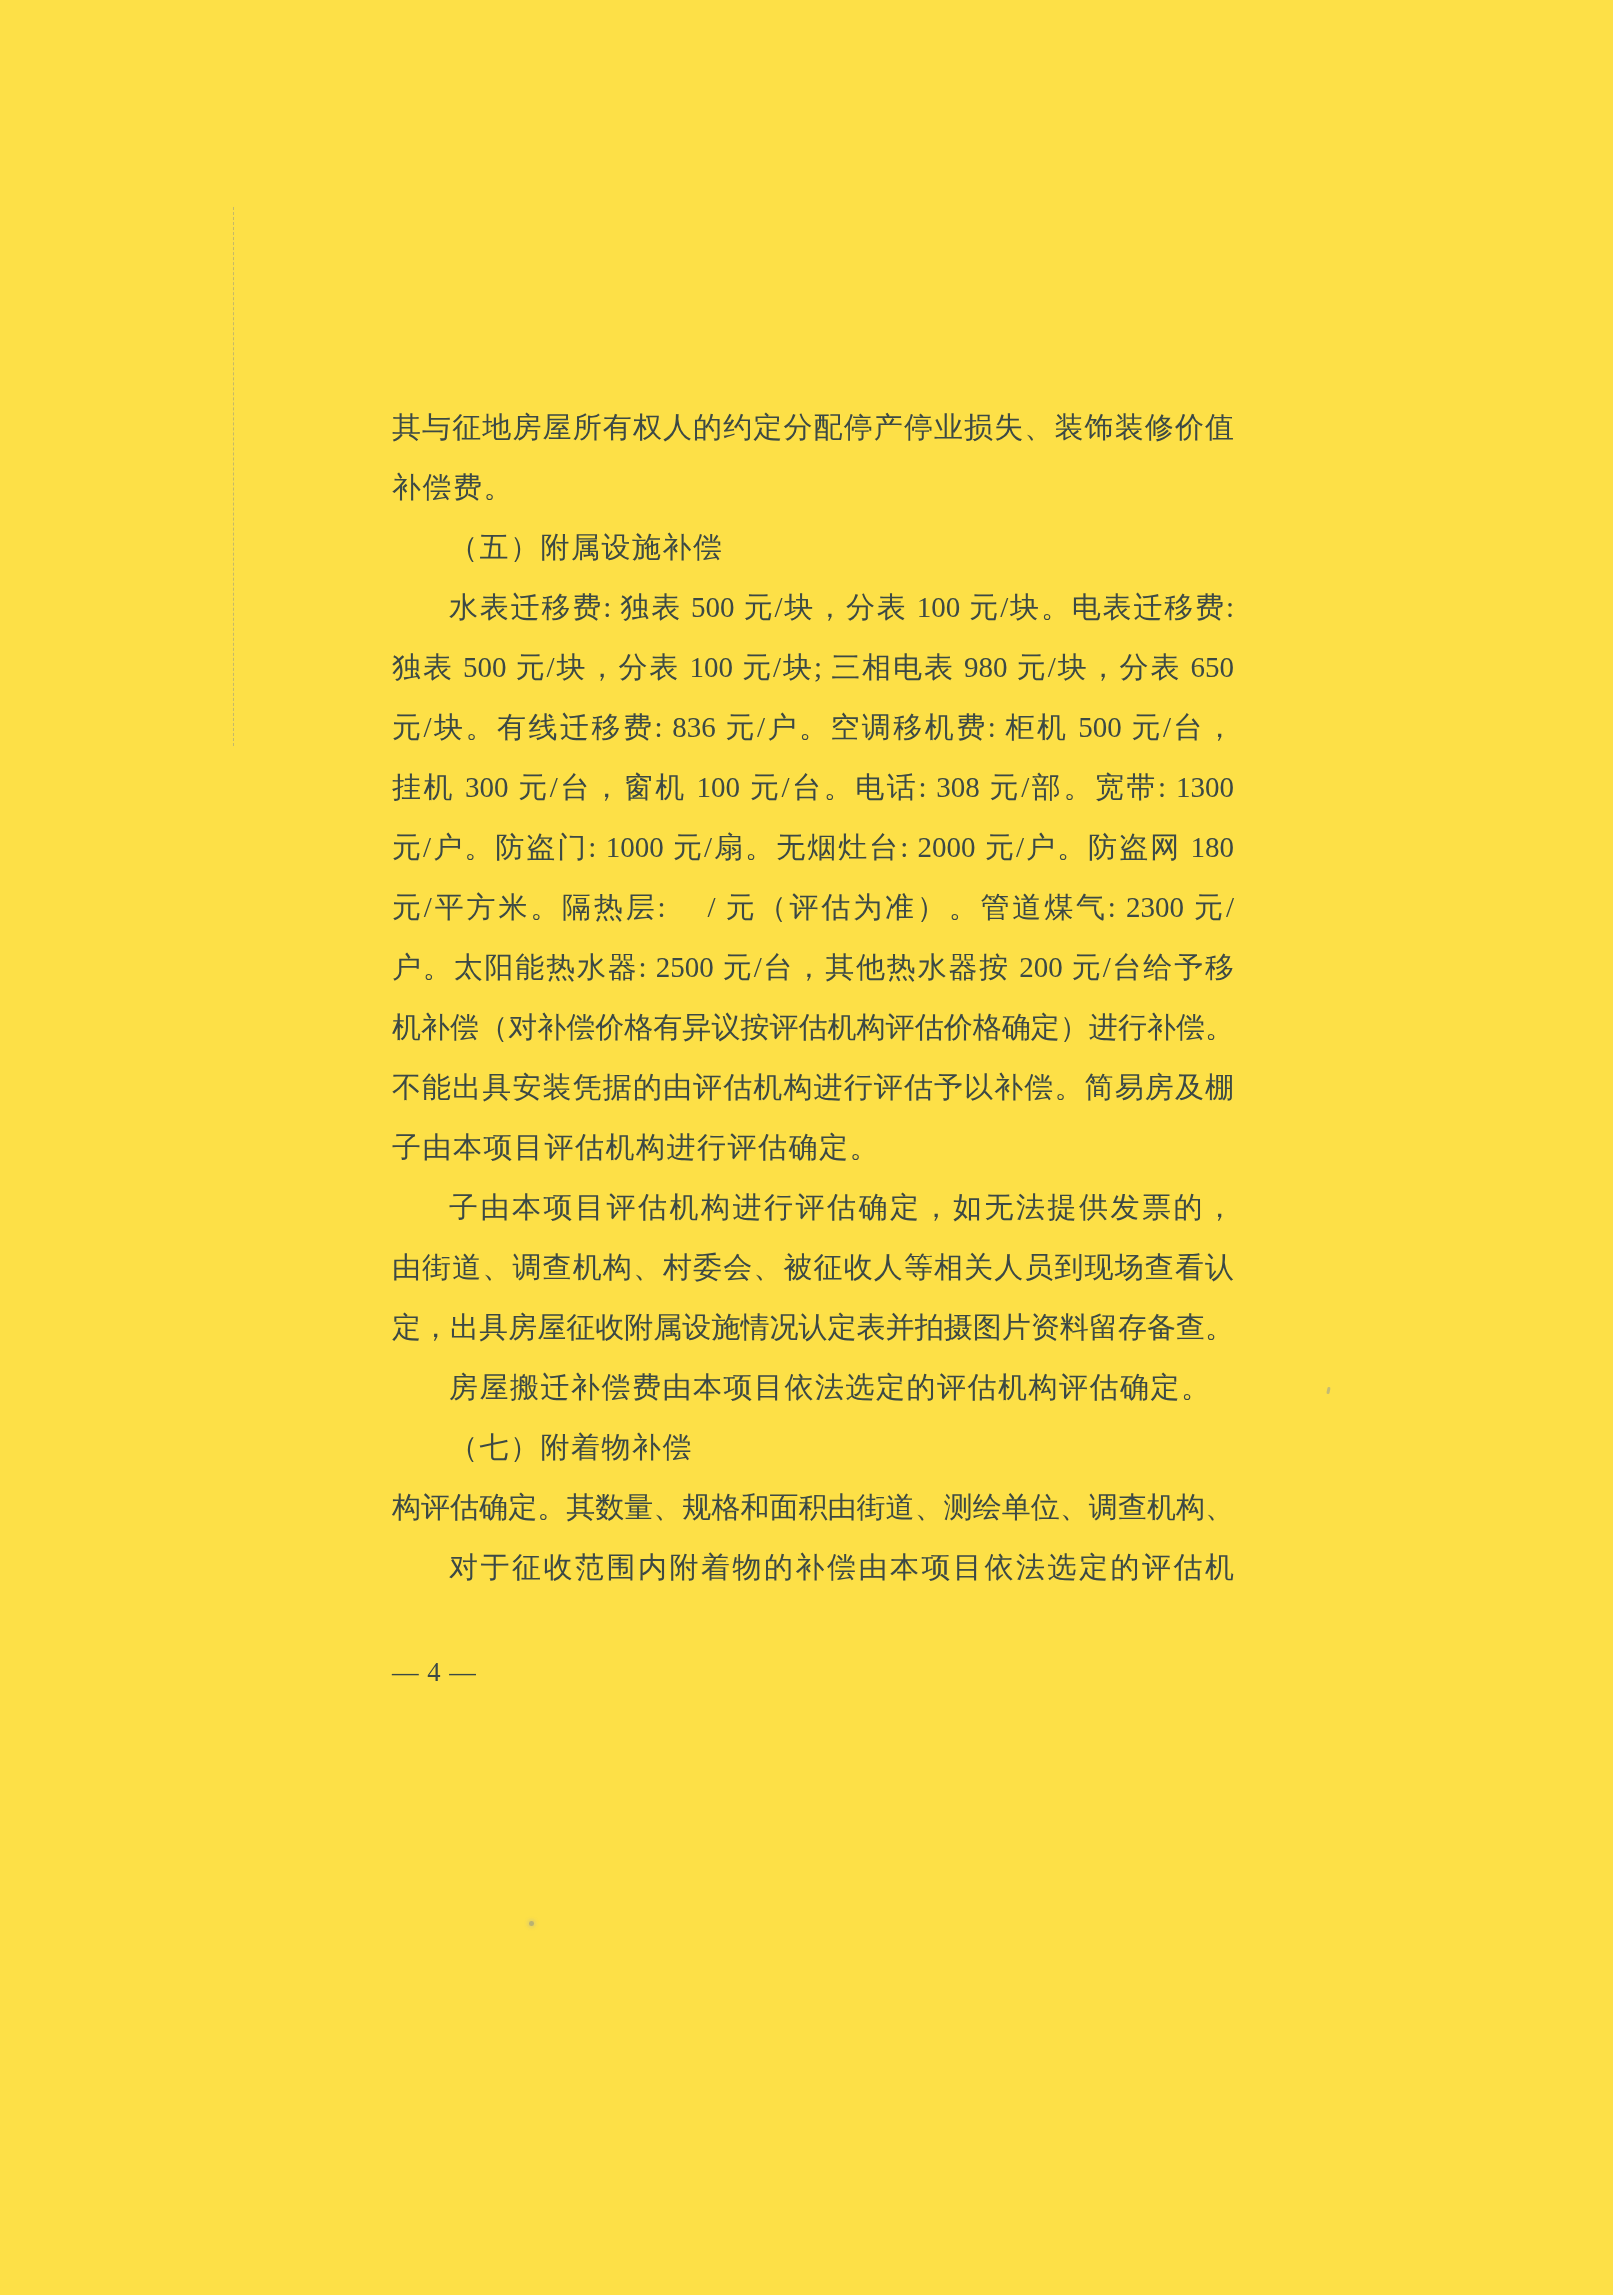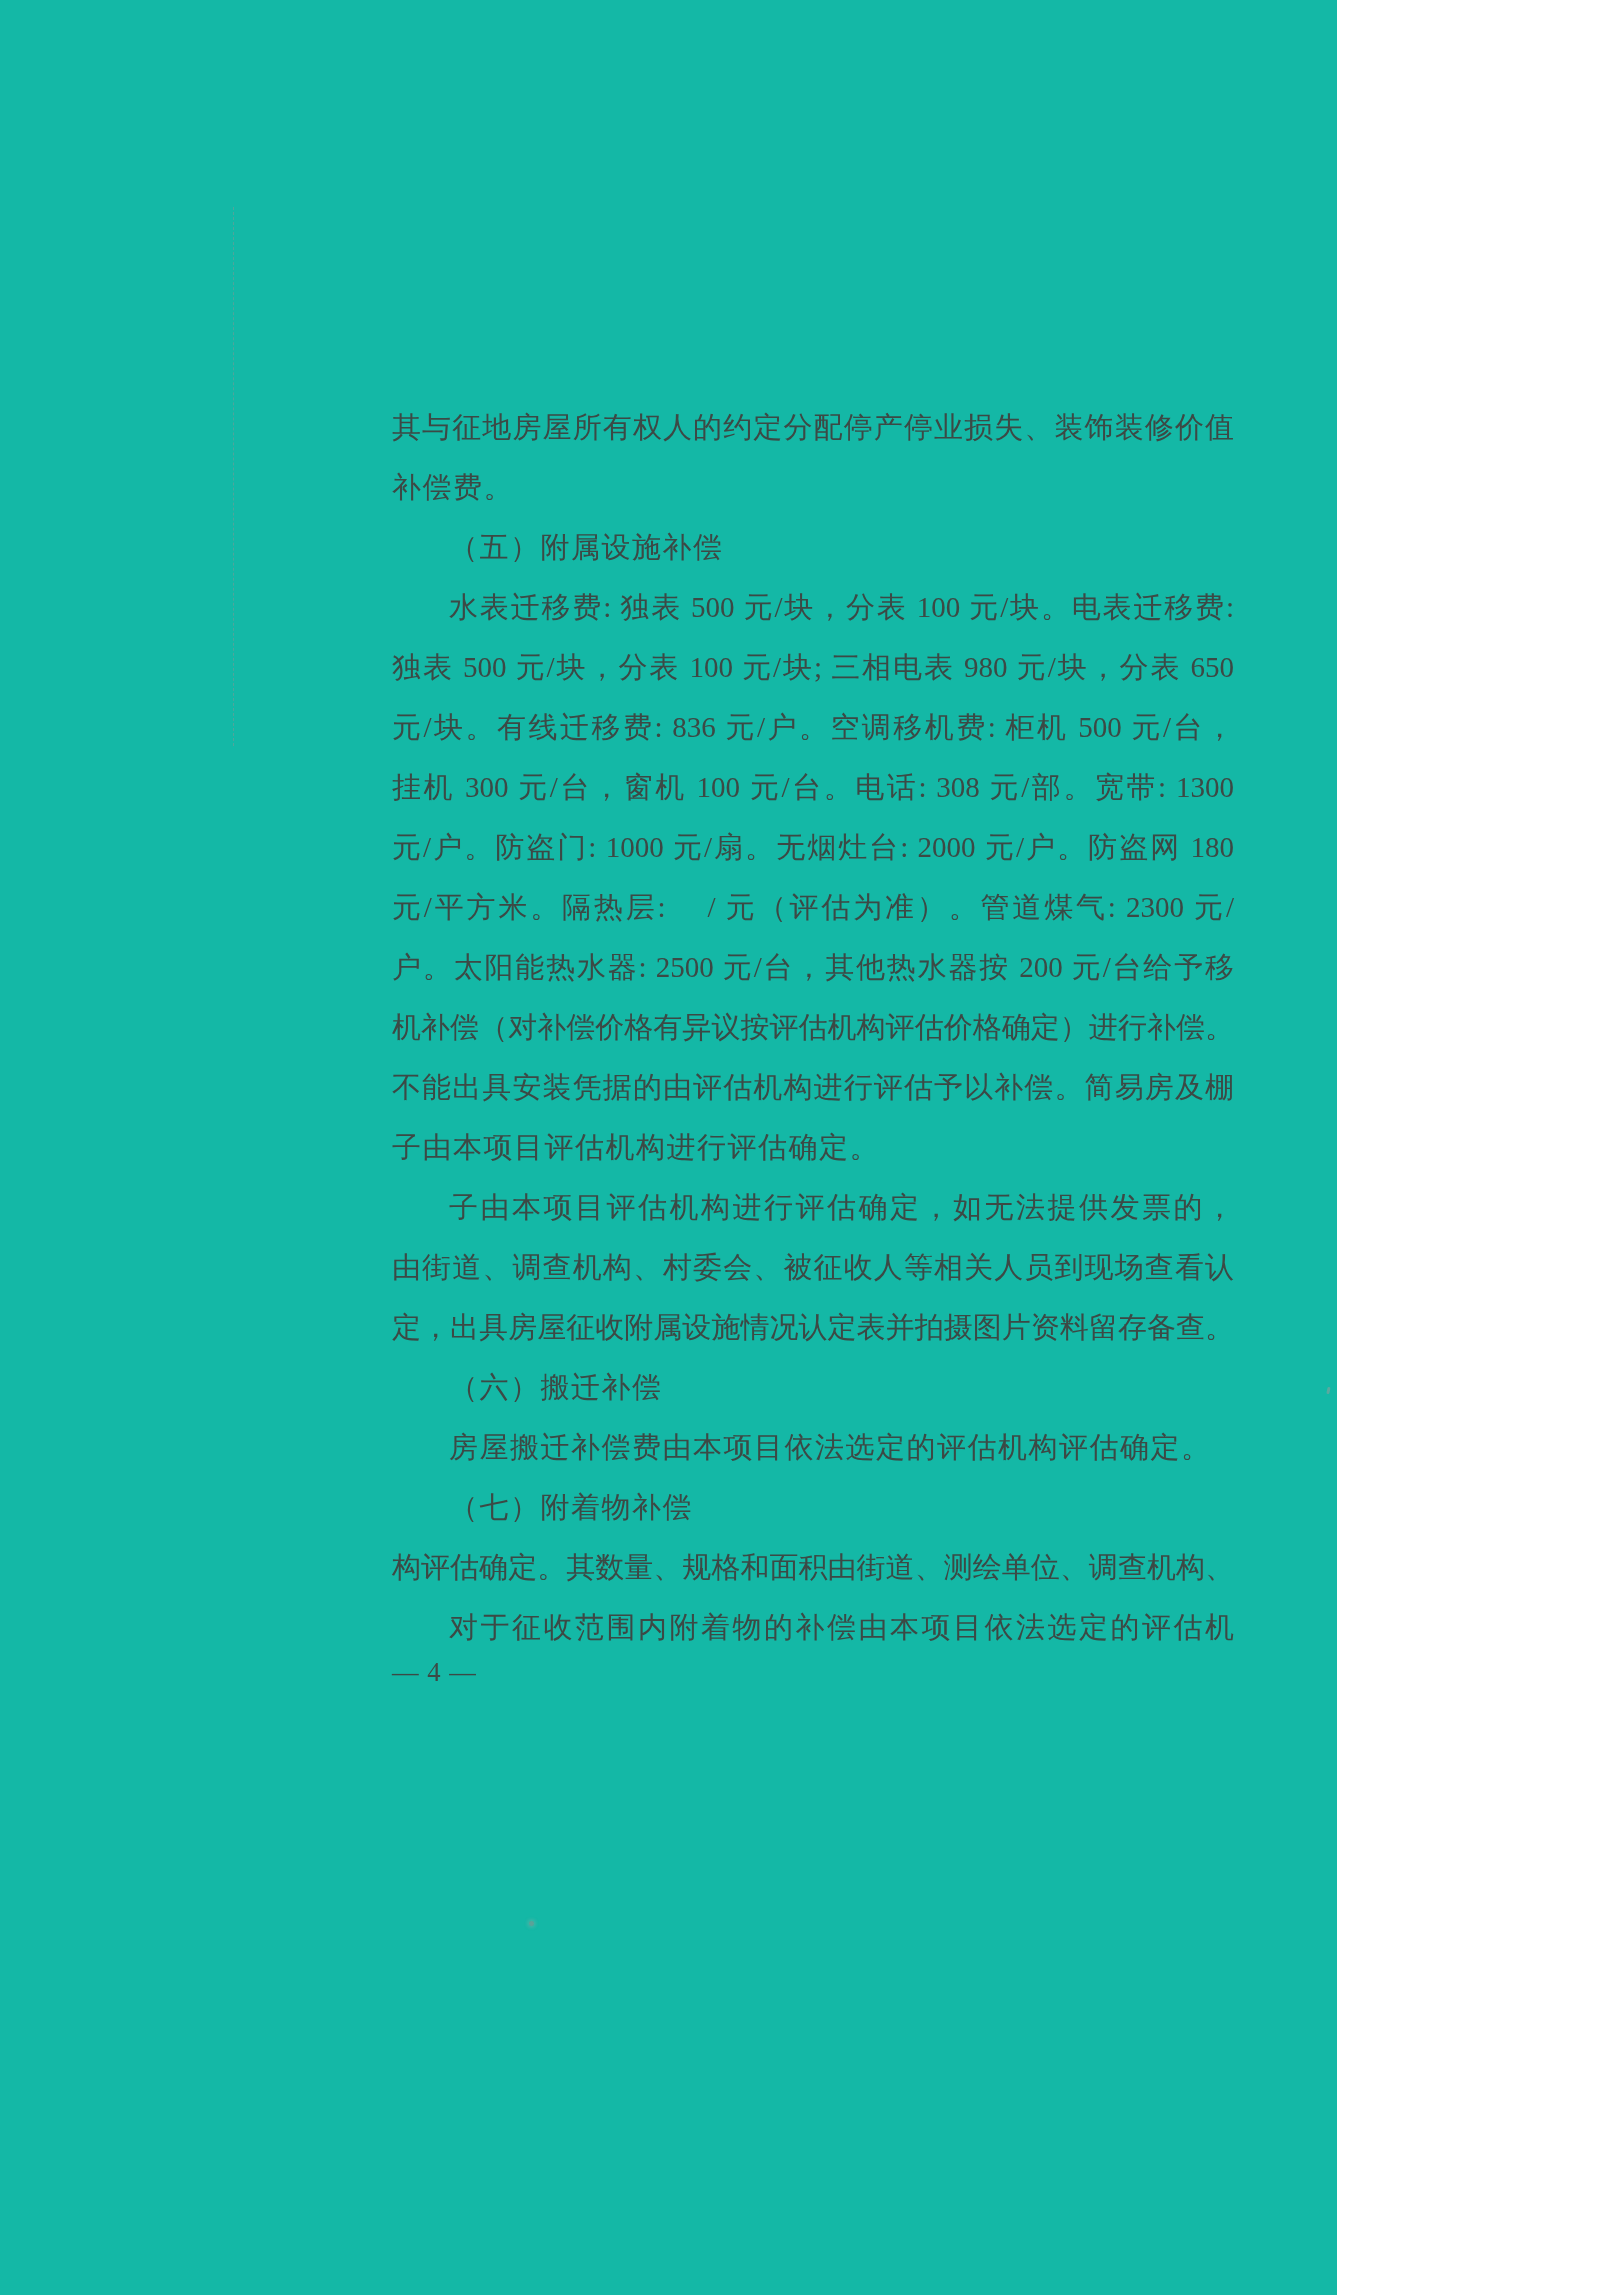--- a/index.html
+++ b/index.html
@@ -2,23 +2,23 @@
 <html style="font-size:8.2px"><head>
 <meta charset="utf-8">
 <style>
   html, body {
     margin: 0;
     padding: 0;
     background: #ffffff;
   }
   .page {
     position: relative;
-    width: 1337px;
+    width: 1613px;
     height: 2295px;
-    background: #14b8a6;
+    background: #fde047;
     overflow: hidden;
     font-family: "Liberation Serif", "DejaVu Serif", serif;
   }
   .text-block {
     position: absolute;
     left: 392px;
     top: 397px;
     width: 842px;
   }
   .line {
@@ -100,21 +100,20 @@
       <div class="line just" style="color: rgb(60, 73, 69);">挂机 300 元/台，窗机 100 元/台。电话: 308 元/部。宽带: 1300</div>
       <div class="line just" style="color: rgb(60, 73, 69);">元/户。防盗门: 1000 元/扇。无烟灶台: 2000 元/户。防盗网 180</div>
       <div class="line just" style="color: rgb(60, 73, 69);">元/平方米。隔热层: 　/ 元（评估为准）。管道煤气: 2300 元/</div>
       <div class="line just" style="color: rgb(60, 73, 69);">户。太阳能热水器: 2500 元/台，其他热水器按 200 元/台给予移</div>
       <div class="line just" style="color: rgb(60, 73, 69);">机补偿（对补偿价格有异议按评估机构评估价格确定）进行补偿。</div>
       <div class="line just" style="color: rgb(60, 73, 69);">不能出具安装凭据的由评估机构进行评估予以补偿。简易房及棚</div>
       <div class="line nat" style="color: rgb(60, 73, 69);">子由本项目评估机构进行评估确定。</div>
       <div class="line just indent" style="color: rgb(60, 73, 69);">子由本项目评估机构进行评估确定，如无法提供发票的，</div>
       <div class="line just" style="color: rgb(60, 73, 69);">由街道、调查机构、村委会、被征收人等相关人员到现场查看认</div>
       <div class="line just" style="color: rgb(60, 73, 69);">定，出具房屋征收附属设施情况认定表并拍摄图片资料留存备查。</div>
-      <div class="line nat indent" style="color: rgb(60, 73, 69);">（六）搬迁补偿</div>
       <div class="line nat indent" style="color: rgb(60, 73, 69);">房屋搬迁补偿费由本项目依法选定的评估机构评估确定。</div>
       <div class="line nat indent" style="color: rgb(60, 73, 69);">（七）附着物补偿</div>
       <div class="line just" style="color: rgb(60, 73, 69);">构评估确定。其数量、规格和面积由街道、测绘单位、调查机构、</div>
       <div class="line just indent" style="color: rgb(60, 73, 69);">对于征收范围内附着物的补偿由本项目依法选定的评估机</div>
     </div>
 
   <div class="speck-1"></div>
   <div class="speck-2"></div>
 
   <div class="page-number" style="color: rgb(60, 73, 69);">— 4 —</div>

